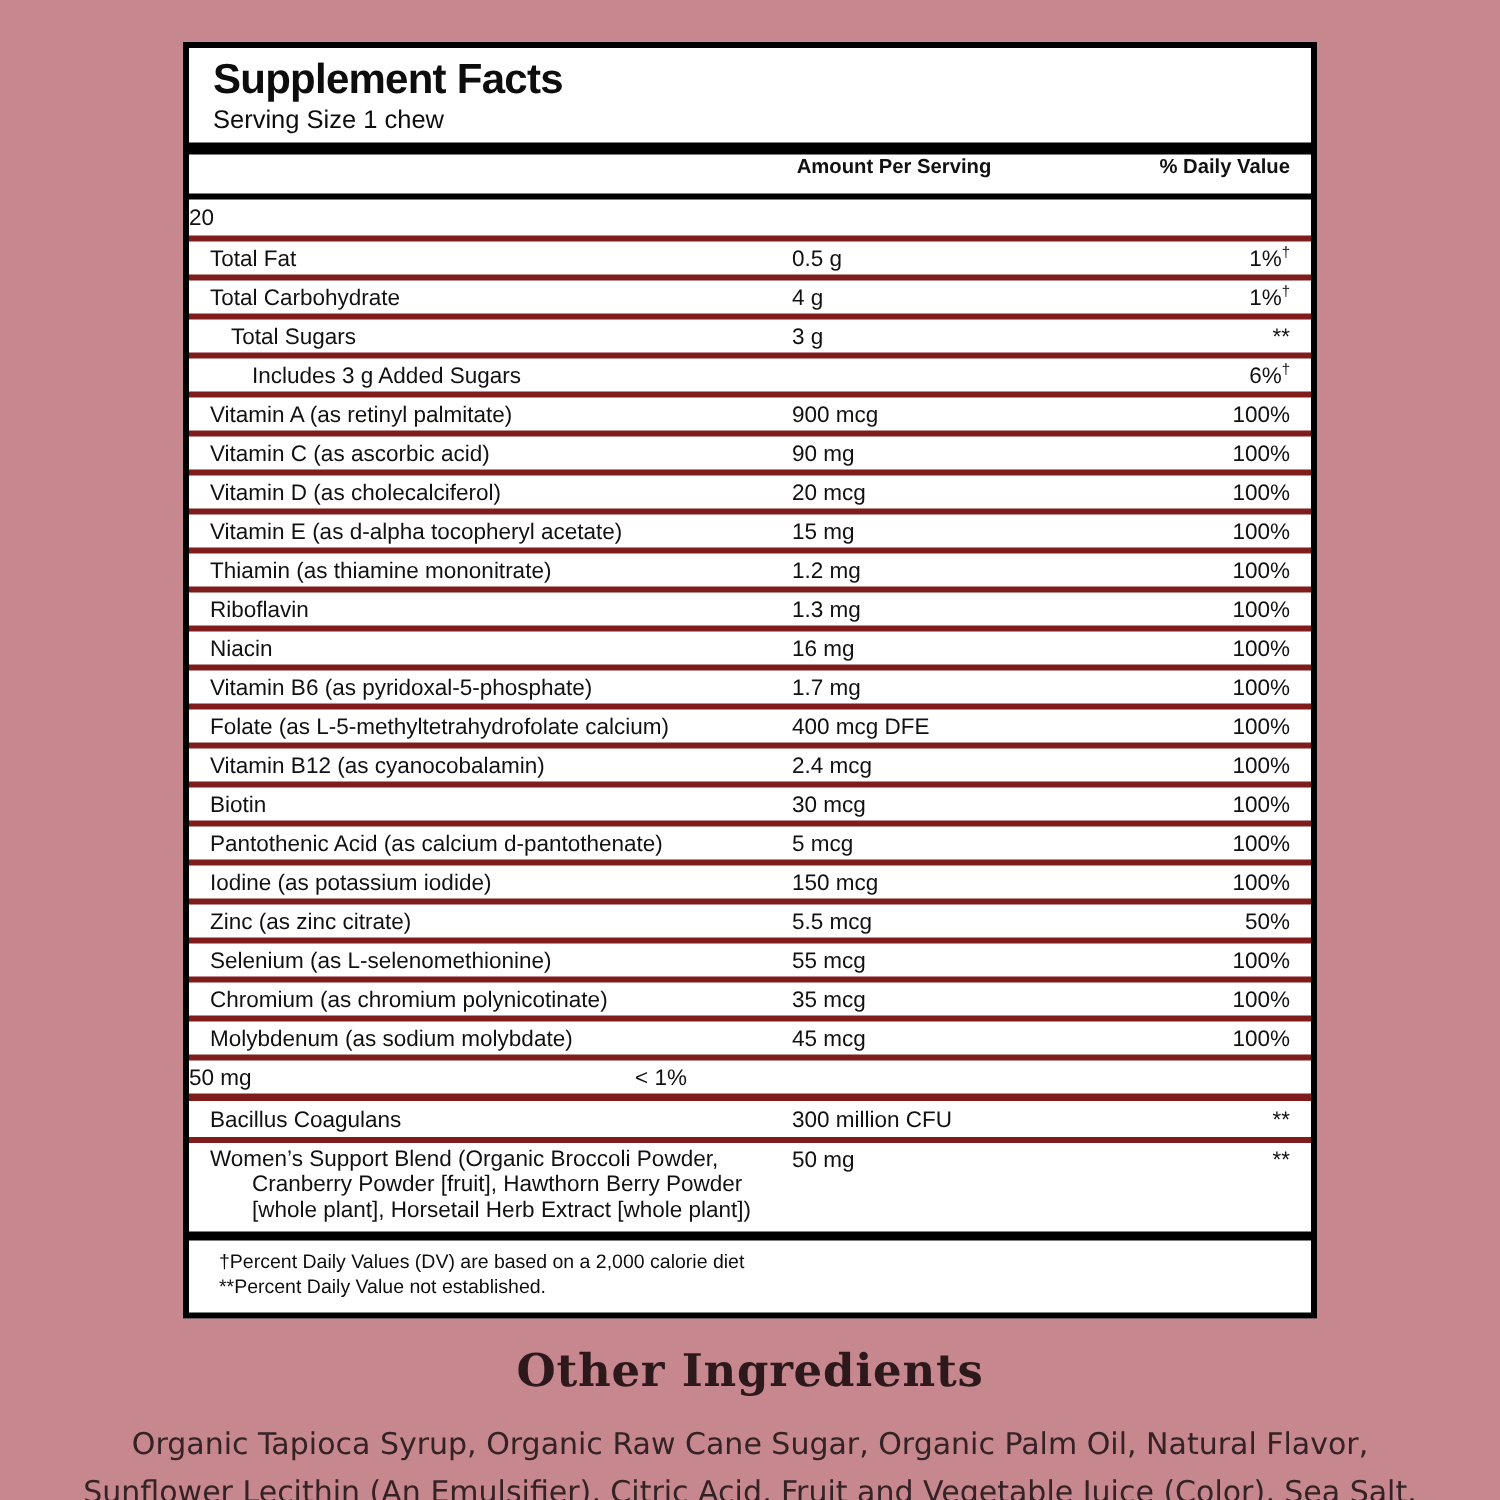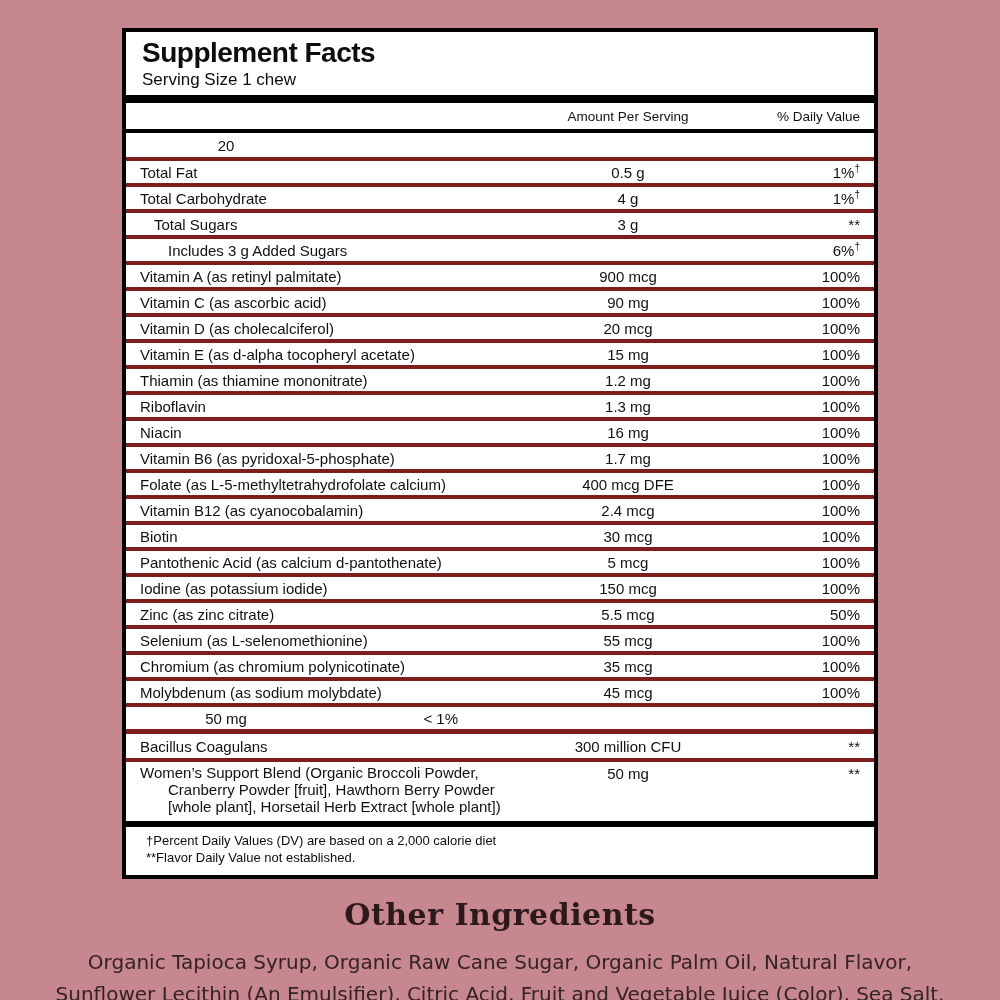--- a/index.html
+++ b/index.html
@@ -40,43 +40,43 @@
     margin-top: 3px;
     color: #0d0d0d;
   }
   .bar { background: #000; width: 100%; }
   .bar-8 { height: 8px; }
   .bar-4 { height: 4px; }
   .bar-6 { height: 6px; }
 
   .colhead-row {
     display: flex;
-    align-items: center;
     height: 26px;
     font-size: 13.5px;
-    font-weight: normal;
+    font-weight: bold;
+    gap: 32px;
   }
   .colhead-row .c-name { flex: 1; }
   .colhead-row .c-amt  { width: 200px; text-align: center; }
   .colhead-row .c-dv   { width: 132px; text-align: right; padding-right: 14px; }
 
   .rows { width: 100%; }
   .row {
     display: flex;
     align-items: center;
     box-sizing: border-box;
     height: 26px;
     border-top: 4px solid #7f1d1d;
     font-size: 15px;
   }
   .rows .row:first-child { border-top: 0; height: 24px; }
   .row .c-name { flex: 1; padding-left: 14px; }
   .row.indent1 .c-name { padding-left: 28px; }
   .row.indent2 .c-name { padding-left: 42px; }
-  .row .c-amt { width: 200px; text-align: center; }
+  .row .c-amt { width: 200px; }
   .row .c-dv  { width: 132px; text-align: right; padding-right: 14px; white-space: nowrap; }
   .row .c-dv sup { font-size: 10px; line-height: 0; }
   .row.thick-top { border-top-width: 5px; height: 29px; }
   .row.blend {
     height: auto;
     align-items: flex-start;
     padding: 3px 0 5px;
     line-height: 1.12;
   }
   .row.blend .c-name {
@@ -285,21 +285,21 @@
         <div class="c-amt">50 mg</div>
         <div class="c-dv"><span>**</span><sup></sup></div>
       </div>
 
     </div>
 
     <div class="bar bar-6"></div>
 
     <div class="footnotes">
       <div>†Percent Daily Values (DV) are based on a 2,000 calorie diet</div>
-      <div>**Flavor Daily Value not established.</div>
+      <div>**Percent Daily Value not established.</div>
     </div>
 
   </div>
 
   <div class="other">
     <h2 class="other-heading">Other Ingredients</h2>
     <p class="other-text">Organic Tapioca Syrup, Organic Raw Cane Sugar, Organic Palm Oil, Natural Flavor, Sunflower Lecithin (An Emulsifier), Citric Acid, Fruit and Vegetable Juice (Color), Sea Salt.</p>
   </div>
 
 </div>

